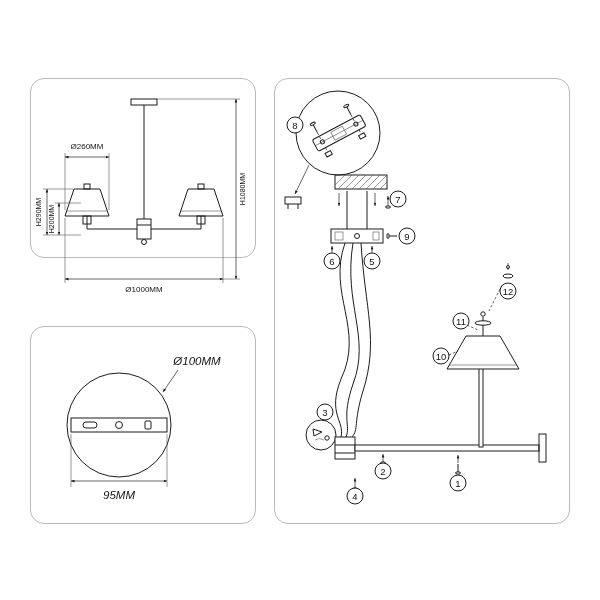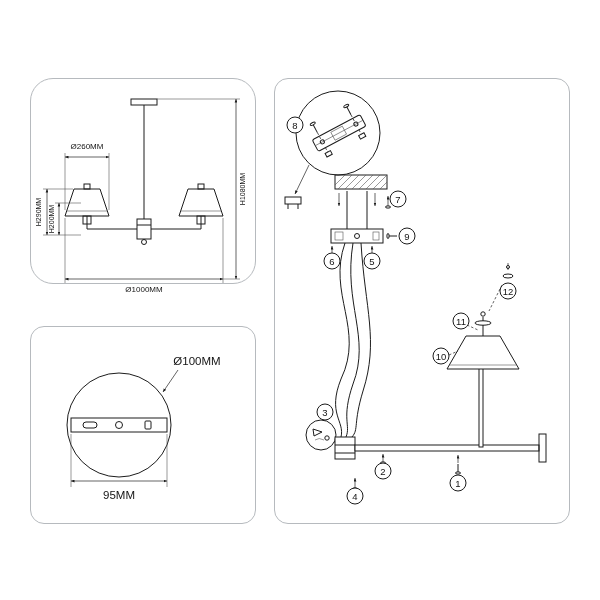--- a/index.html
+++ b/index.html
@@ -1,19 +1,19 @@
 <!DOCTYPE html>
 <html><head>
 <meta charset="utf-8">
 <style>
   html,body{margin:0;padding:0;background:#fff;}
   .sheet{position:relative;width:600px;height:600px;background:#ffffff;font-family:"Liberation Sans",sans-serif;overflow:hidden;}
   .panel{position:absolute;border:1.5px solid #b6babe;border-radius:14px;background:#fff;box-sizing:border-box;}
-  .p1{left:30px;top:78px;width:226px;height:206px;border-radius:23px;}
-  .p2{left:30px;top:326px;width:226px;height:198px;}
+  .p1{left:30px;top:78px;width:226px;height:180px;}
+  .p2{left:30px;top:326px;width:226px;height:198px;font-style:italic;}
   .p3{left:274px;top:78px;width:296px;height:446px;}
   svg{display:block;}
   svg line, svg path, svg rect, svg circle, svg ellipse, svg polygon{stroke:#1c1c1c;fill:none;stroke-width:1;}
   .thin{stroke-width:0.6;stroke:#555;}
   .dimline{stroke-width:0.7;stroke:#222;}
   .wfill{fill:#ffffff;}
   .dash{stroke-dasharray:2.5 2;stroke-width:0.7;}
   .arrowhead{fill:#1c1c1c;stroke:none;}
   .txt{stroke:none;fill:#141414;text-anchor:middle;font-family:"Liberation Sans","DejaVu Sans",sans-serif;}
   .dim{font-size:8px;}

